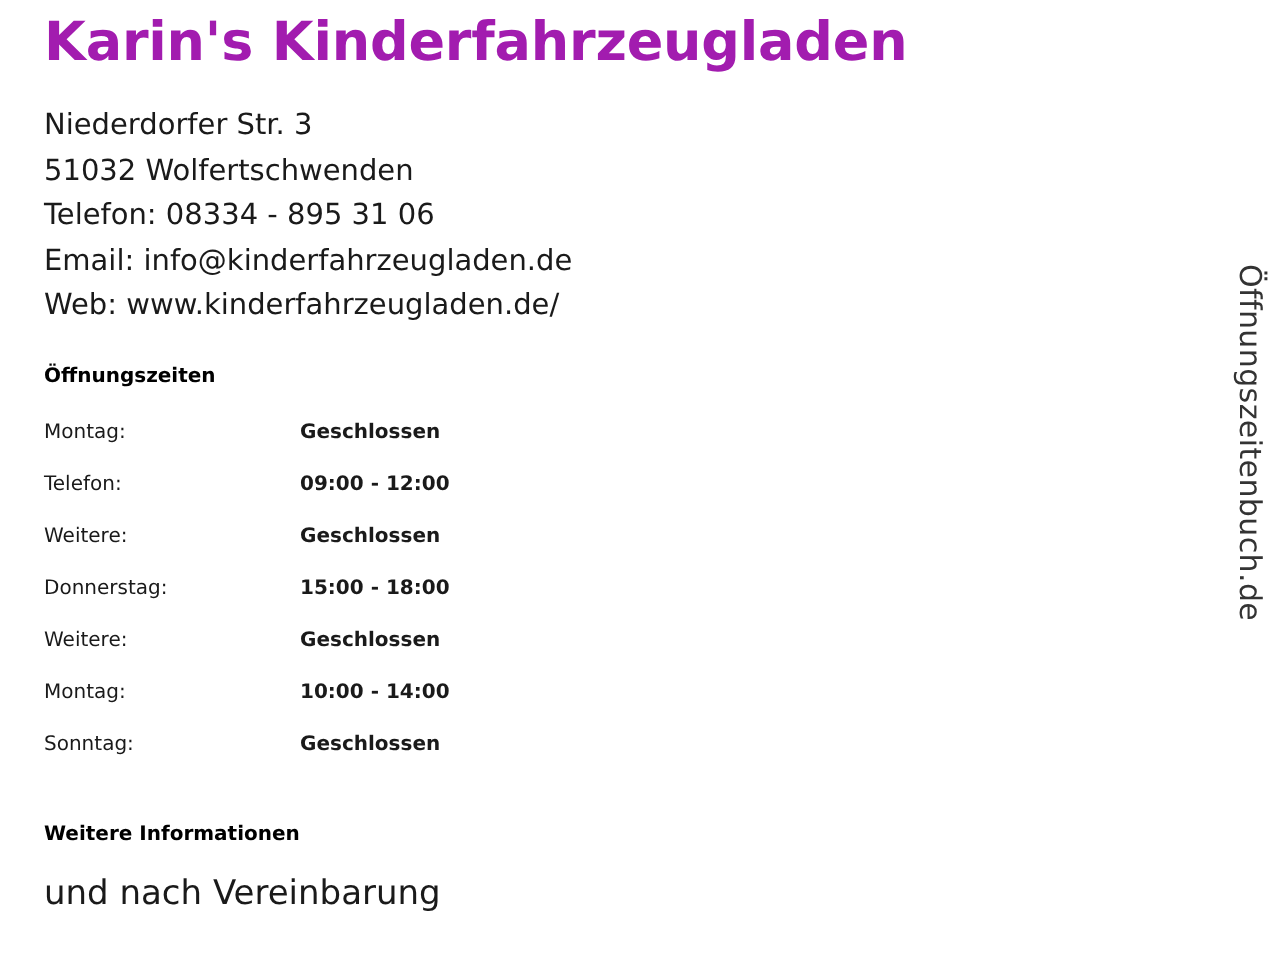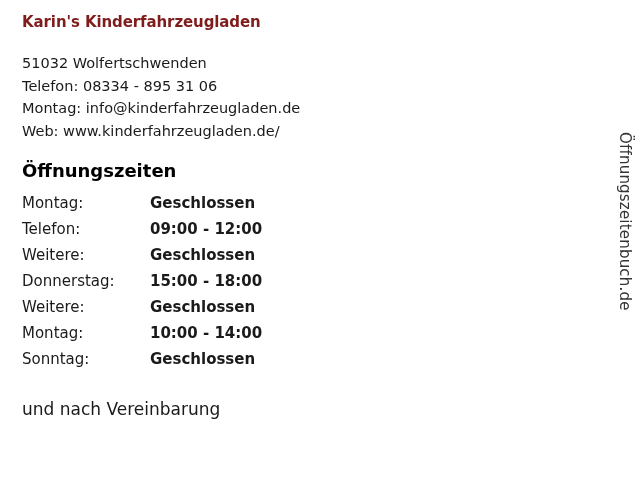--- a/index.html
+++ b/index.html
@@ -22,44 +22,44 @@
     width: 640px;
     height: 480px;
   }
   .content {
     position: absolute;
     left: 22px;
     top: 8px;
     width: 540px;
   }
   .business-title {
-    font-size: 15px;
+    font-size: 27px;
     font-weight: bold;
     letter-spacing: -0.1px;
     margin: 0 0 16px 0;
     line-height: 28px;
-    color: #7f1d1d;
+    color: #a21caf;
   }
   .address-block {
     font-size: 14.5px;
     line-height: 22.5px;
     margin-bottom: 18px;
   }
   .address-line {
     white-space: nowrap;
   }
   .section-heading {
-    font-size: 18px;
+    font-size: 10px;
     font-weight: bold;
     margin: 0 0 14px 0;
     color: #000000;
   }
   .hours-table {
     border-collapse: collapse;
-    font-size: 15px;
+    font-size: 10px;
     margin-bottom: 22px;
   }
   .hours-table td {
     padding: 0 0 9px 0;
     vertical-align: top;
     line-height: 17px;
   }
   .hours-day {
     width: 118px;
     padding-right: 10px !important;
@@ -89,23 +89,24 @@
 </head>
 <body>
 
 <div class="page">
 
   <div class="content">
 
     <h1 class="business-title">Karin's Kinderfahrzeugladen</h1>
 
     <div class="address-block">
+      <div class="address-line">Niederdorfer Str. 3</div>
       <div class="address-line">51032 Wolfertschwenden</div>
       <div class="address-line">Telefon: 08334 - 895 31 06</div>
-      <div class="address-line">Montag: info@kinderfahrzeugladen.de</div>
+      <div class="address-line">Email: info@kinderfahrzeugladen.de</div>
       <div class="address-line">Web: www.kinderfahrzeugladen.de/</div>
     </div>
 
     <h2 class="section-heading">Öffnungszeiten</h2>
 
     <table class="hours-table">
       <tbody>
         <tr>
           <td class="hours-day">Montag:</td>
           <td class="hours-value">Geschlossen</td>
@@ -130,19 +131,20 @@
           <td class="hours-day">Montag:</td>
           <td class="hours-value">10:00 - 14:00</td>
         </tr>
         <tr>
           <td class="hours-day">Sonntag:</td>
           <td class="hours-value">Geschlossen</td>
         </tr>
       </tbody>
     </table>
 
+    <h2 class="section-heading">Weitere Informationen</h2>
     <div class="info-text">und nach Vereinbarung</div>
 
   </div>
 
   <div class="vertical-brand">Öffnungszeitenbuch.de</div>
 
 </div>
 
 </body></html>

